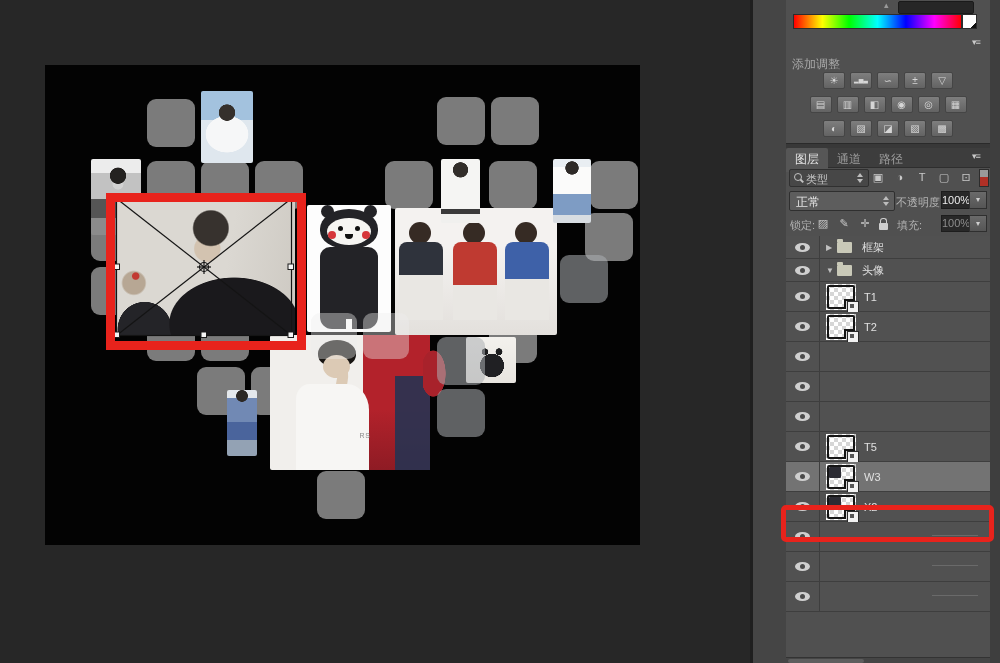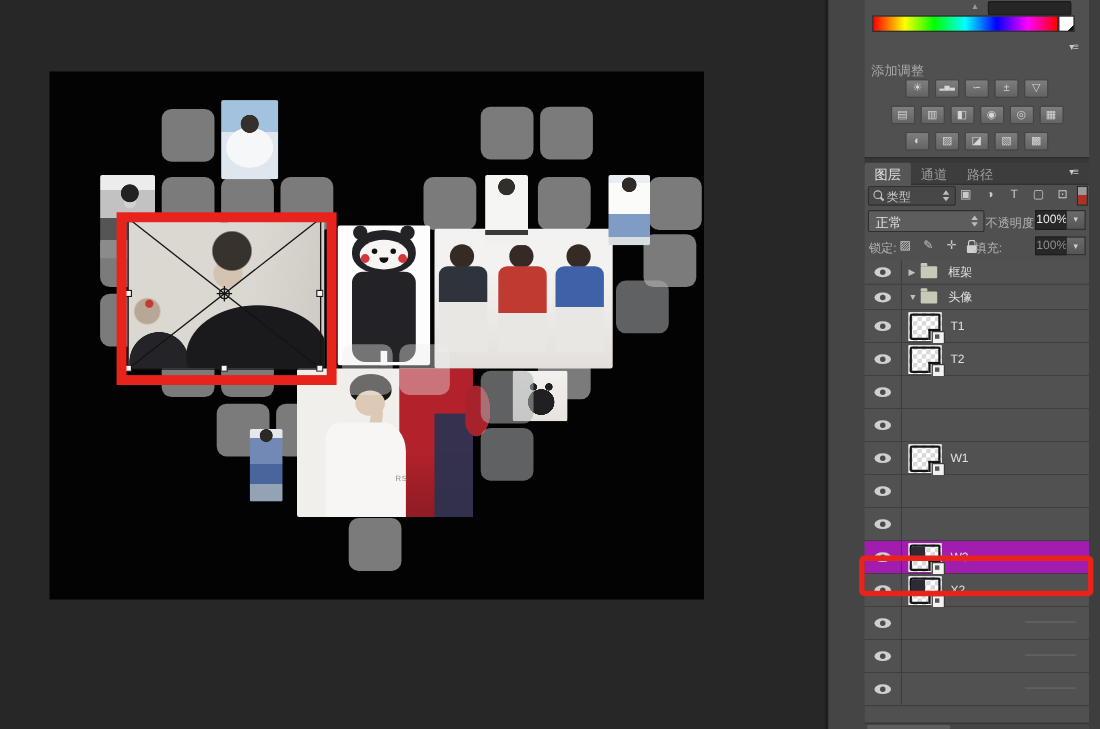--- a/index.html
+++ b/index.html
@@ -111,21 +111,21 @@
   .ddbtn{position:absolute;width:16px;background:linear-gradient(#6a6a6a,#555);border:1px solid #2f2f2f;color:#cfcfcf;
          font-size:8px;text-align:center}
   .lockics{position:absolute;left:30px;top:3px;display:flex;gap:7px;align-items:center}
   .lic{width:14px;height:16px;line-height:16px;text-align:center;font-size:11px;color:#c6c6c6}
   .padlock{width:9px;height:7px;background:#cfcfcf;border-radius:1px;position:relative;margin-top:6px}
   .padlock::before{content:"";position:absolute;left:1px;top:-5px;width:5px;height:5px;border:1.5px solid #cfcfcf;border-bottom:none;border-radius:3px 3px 0 0}
   
   #llist{position:absolute;left:0;top:236px;width:204px}
   .lrow{position:relative;height:29px;background:#515151;border-bottom:1px solid #3e3e3e;display:flex;align-items:stretch}
   .lrow.grp{height:22px}
-  .lrow.sel{background:#a21caf}
+  .lrow.sel{background:#737373}
   .eyecell{width:33px;border-right:1px solid #3e3e3e;display:flex;align-items:center;justify-content:center;flex:0 0 33px}
   .eye{width:15px;height:9px;border-radius:50%;background:#cfcfcf;position:relative}
   .eye::after{content:"";position:absolute;left:5px;top:2px;width:5px;height:5px;border-radius:50%;background:#4a4a4a}
   .rowbody{flex:1;display:flex;align-items:center;padding-left:6px;position:relative}
   .tri{width:11px;font-size:8px;color:#c0c0c0}
   .fold{width:15px;height:11px;background:#c9c9b8;border-radius:1px;position:relative;margin-right:2px}
   .fold::before{content:"";position:absolute;top:-3px;left:0;width:6px;height:3px;background:#c9c9b8;border-radius:1px 1px 0 0}
   .lname{font-size:11px;color:#e0e0e0;margin-left:8px}
   .thumb{width:30px;height:26px;position:relative;flex:0 0 30px;
      background-image:linear-gradient(45deg,#c9c9c9 25%,transparent 25% 75%,#c9c9c9 75%),linear-gradient(45deg,#c9c9c9 25%,#fff 25% 75%,#c9c9c9 75%);
@@ -300,21 +300,21 @@
       </div>
 
       <div class="abs" style="left:0;top:212px;width:204px;height:24px">
         <span class="lbl abs" style="left:4px;top:6px">锁定:</span>
         <div class="lockics" id="lockics">
             <span class="lic">▨</span>
             <span class="lic">✎</span>
             <span class="lic">✛</span>
             <span class="padlock"></span>
           </div>
-        <span class="lbl abs" style="left:100px;top:6px">填充:</span>
+        <span class="lbl abs" style="left:111px;top:6px">填充:</span>
         <div class="valbox dim" style="left:155px;top:3px;width:27px;height:15px;line-height:15px">100%</div>
         <div class="ddbtn" style="left:183px;top:3px;height:15px;line-height:15px">▾</div>
       </div>
 
       <div id="llist">
           <div class="lrow grp">
             <div class="eyecell">
               <span class="eye"></span>
             </div>
             <div class="rowbody">
@@ -366,37 +366,32 @@
           </div>
           <div class="lrow">
             <div class="eyecell">
               <span class="eye"></span>
             </div>
           </div>
           <div class="lrow">
             <div class="eyecell">
               <span class="eye"></span>
             </div>
+          </div>
+          <div class="lrow">
+            <div class="eyecell">
+              <span class="eye"></span>
+            </div>
             <div class="rowbody">
               <div class="thumb">
                 <i class="shape"></i>
                 <i class="notch"></i>
                 <i class="badge"></i>
               </div>
-              <span class="lname">W1</span>
-            </div>
-          </div>
-          <div class="lrow">
-            <div class="eyecell">
-              <span class="eye"></span>
-            </div>
-          </div>
-          <div class="lrow">
-            <div class="eyecell">
-              <span class="eye"></span>
+              <span class="lname">T5</span>
             </div>
           </div>
           <div class="lrow sel">
             <div class="eyecell">
               <span class="eye"></span>
             </div>
             <div class="rowbody">
               <div class="thumb">
                 <i class="shape"></i>
                 <i class="notch"></i>

